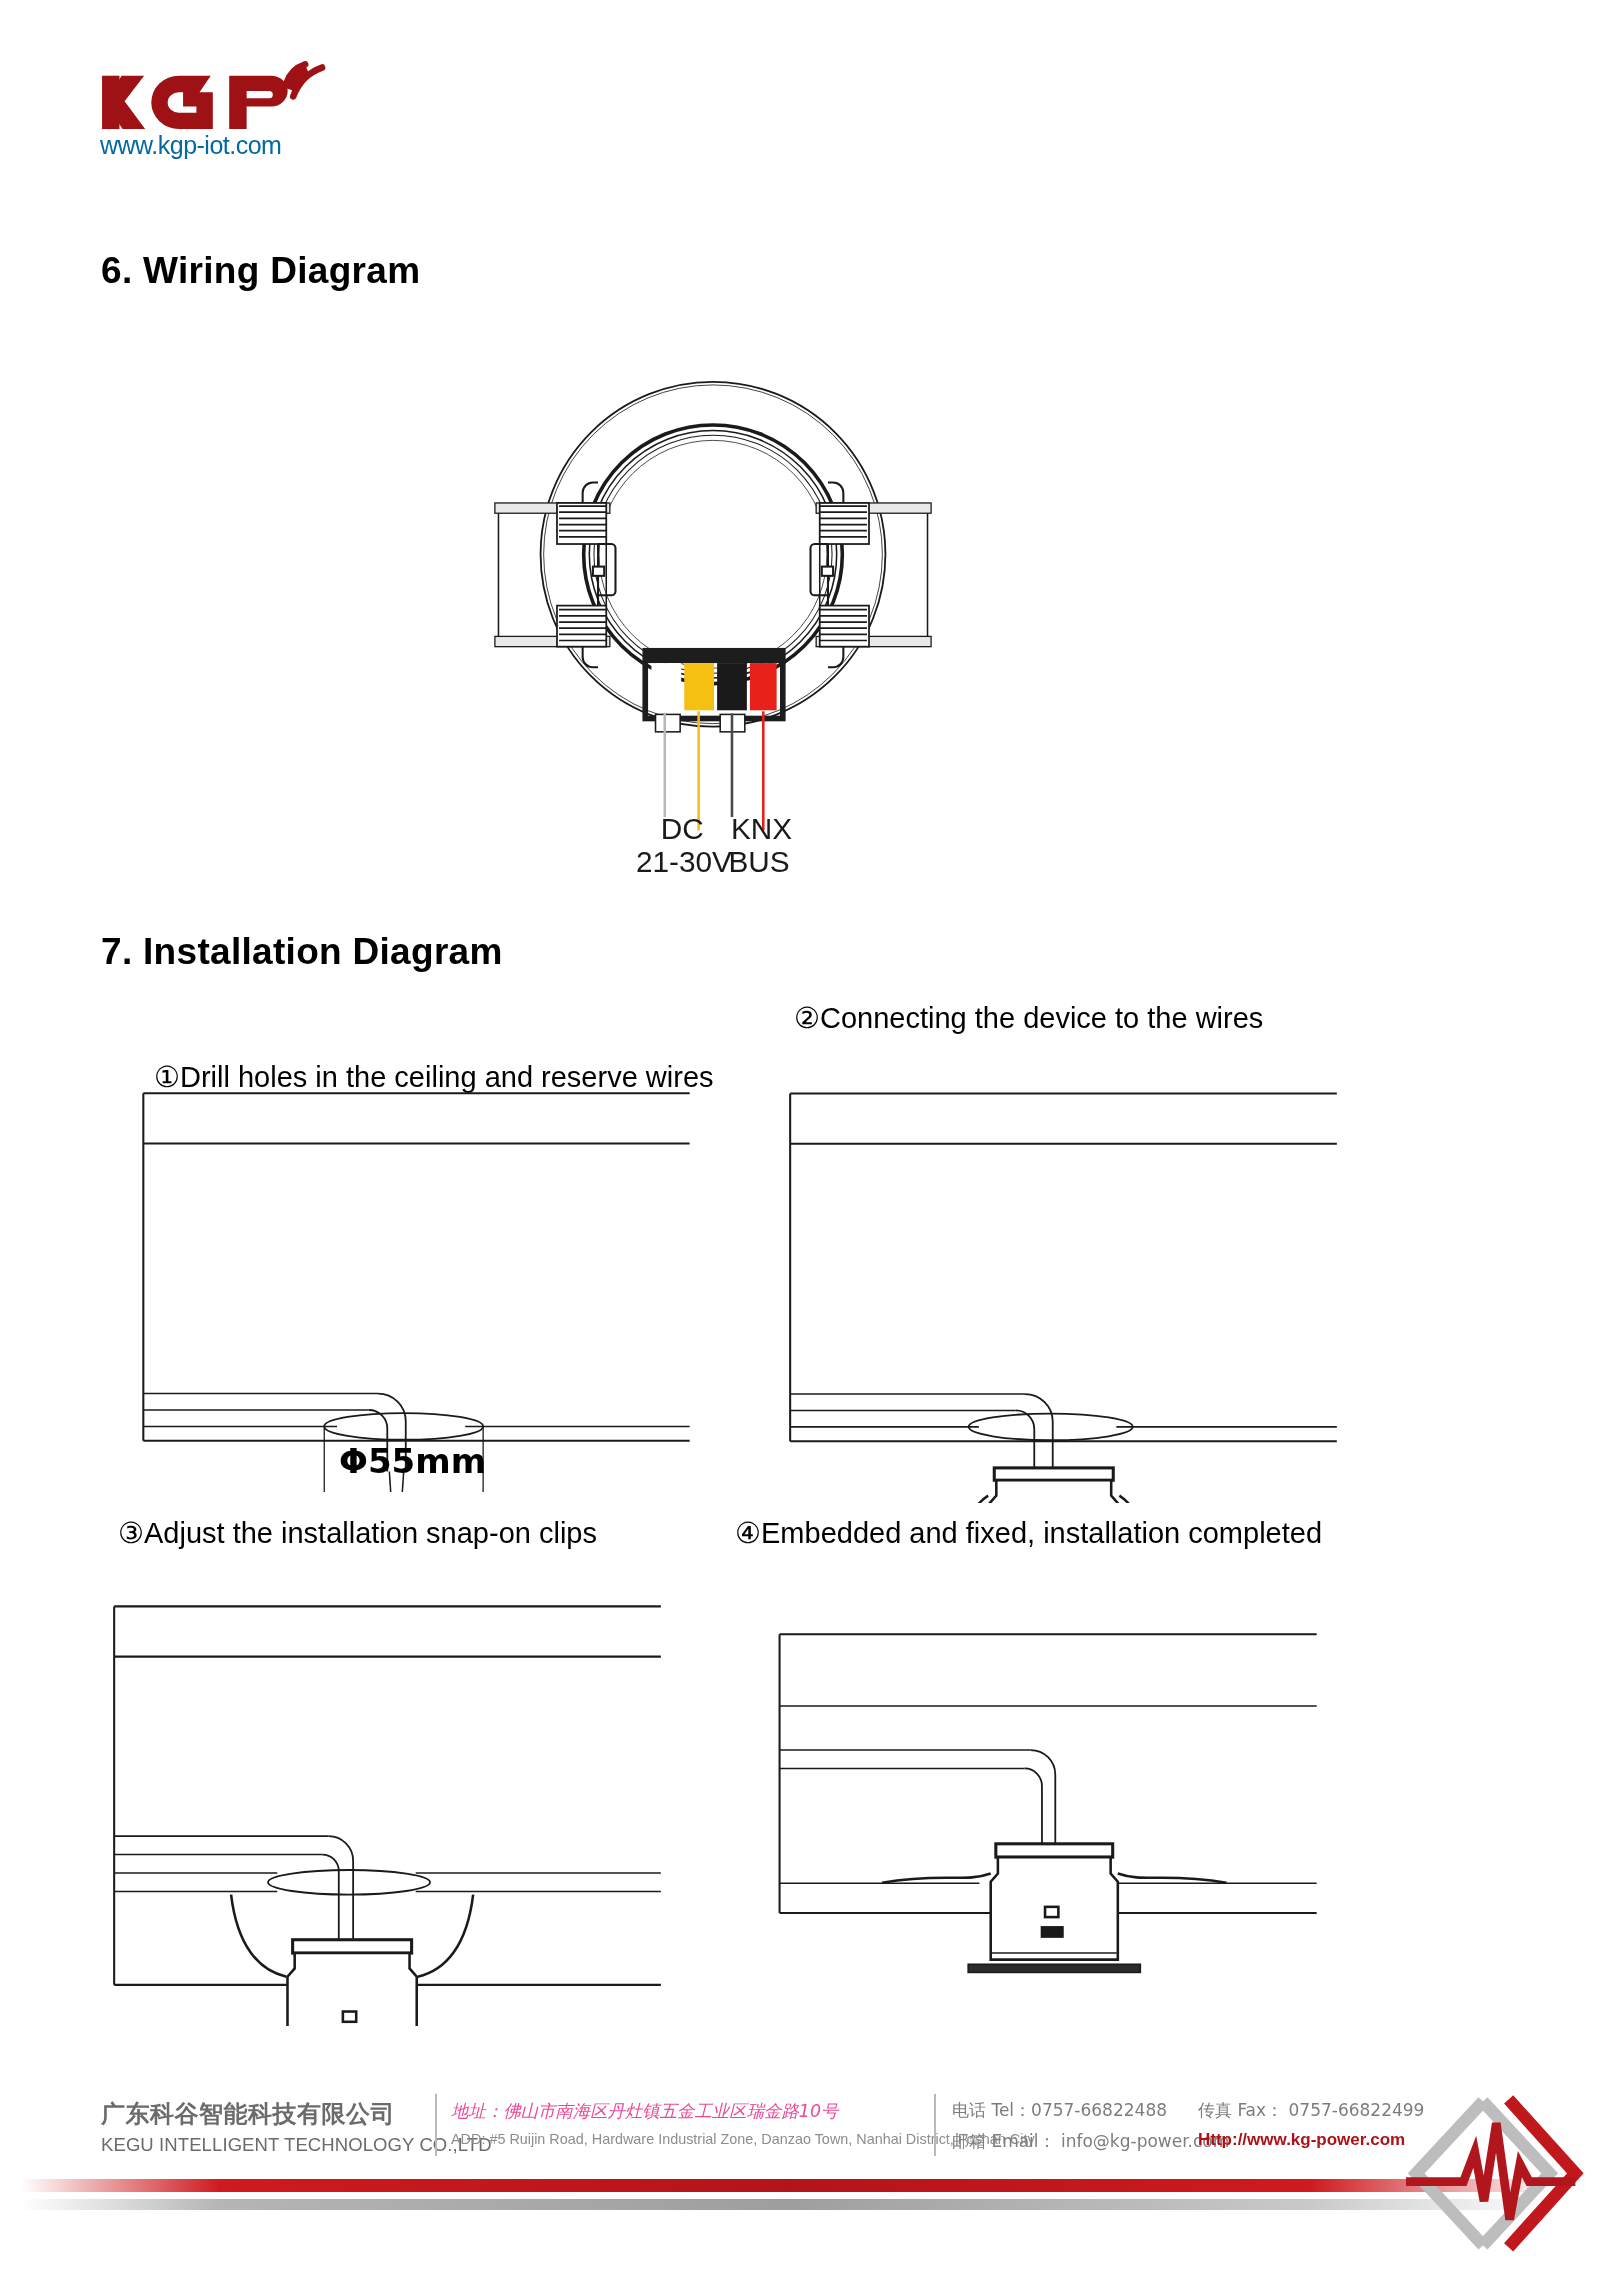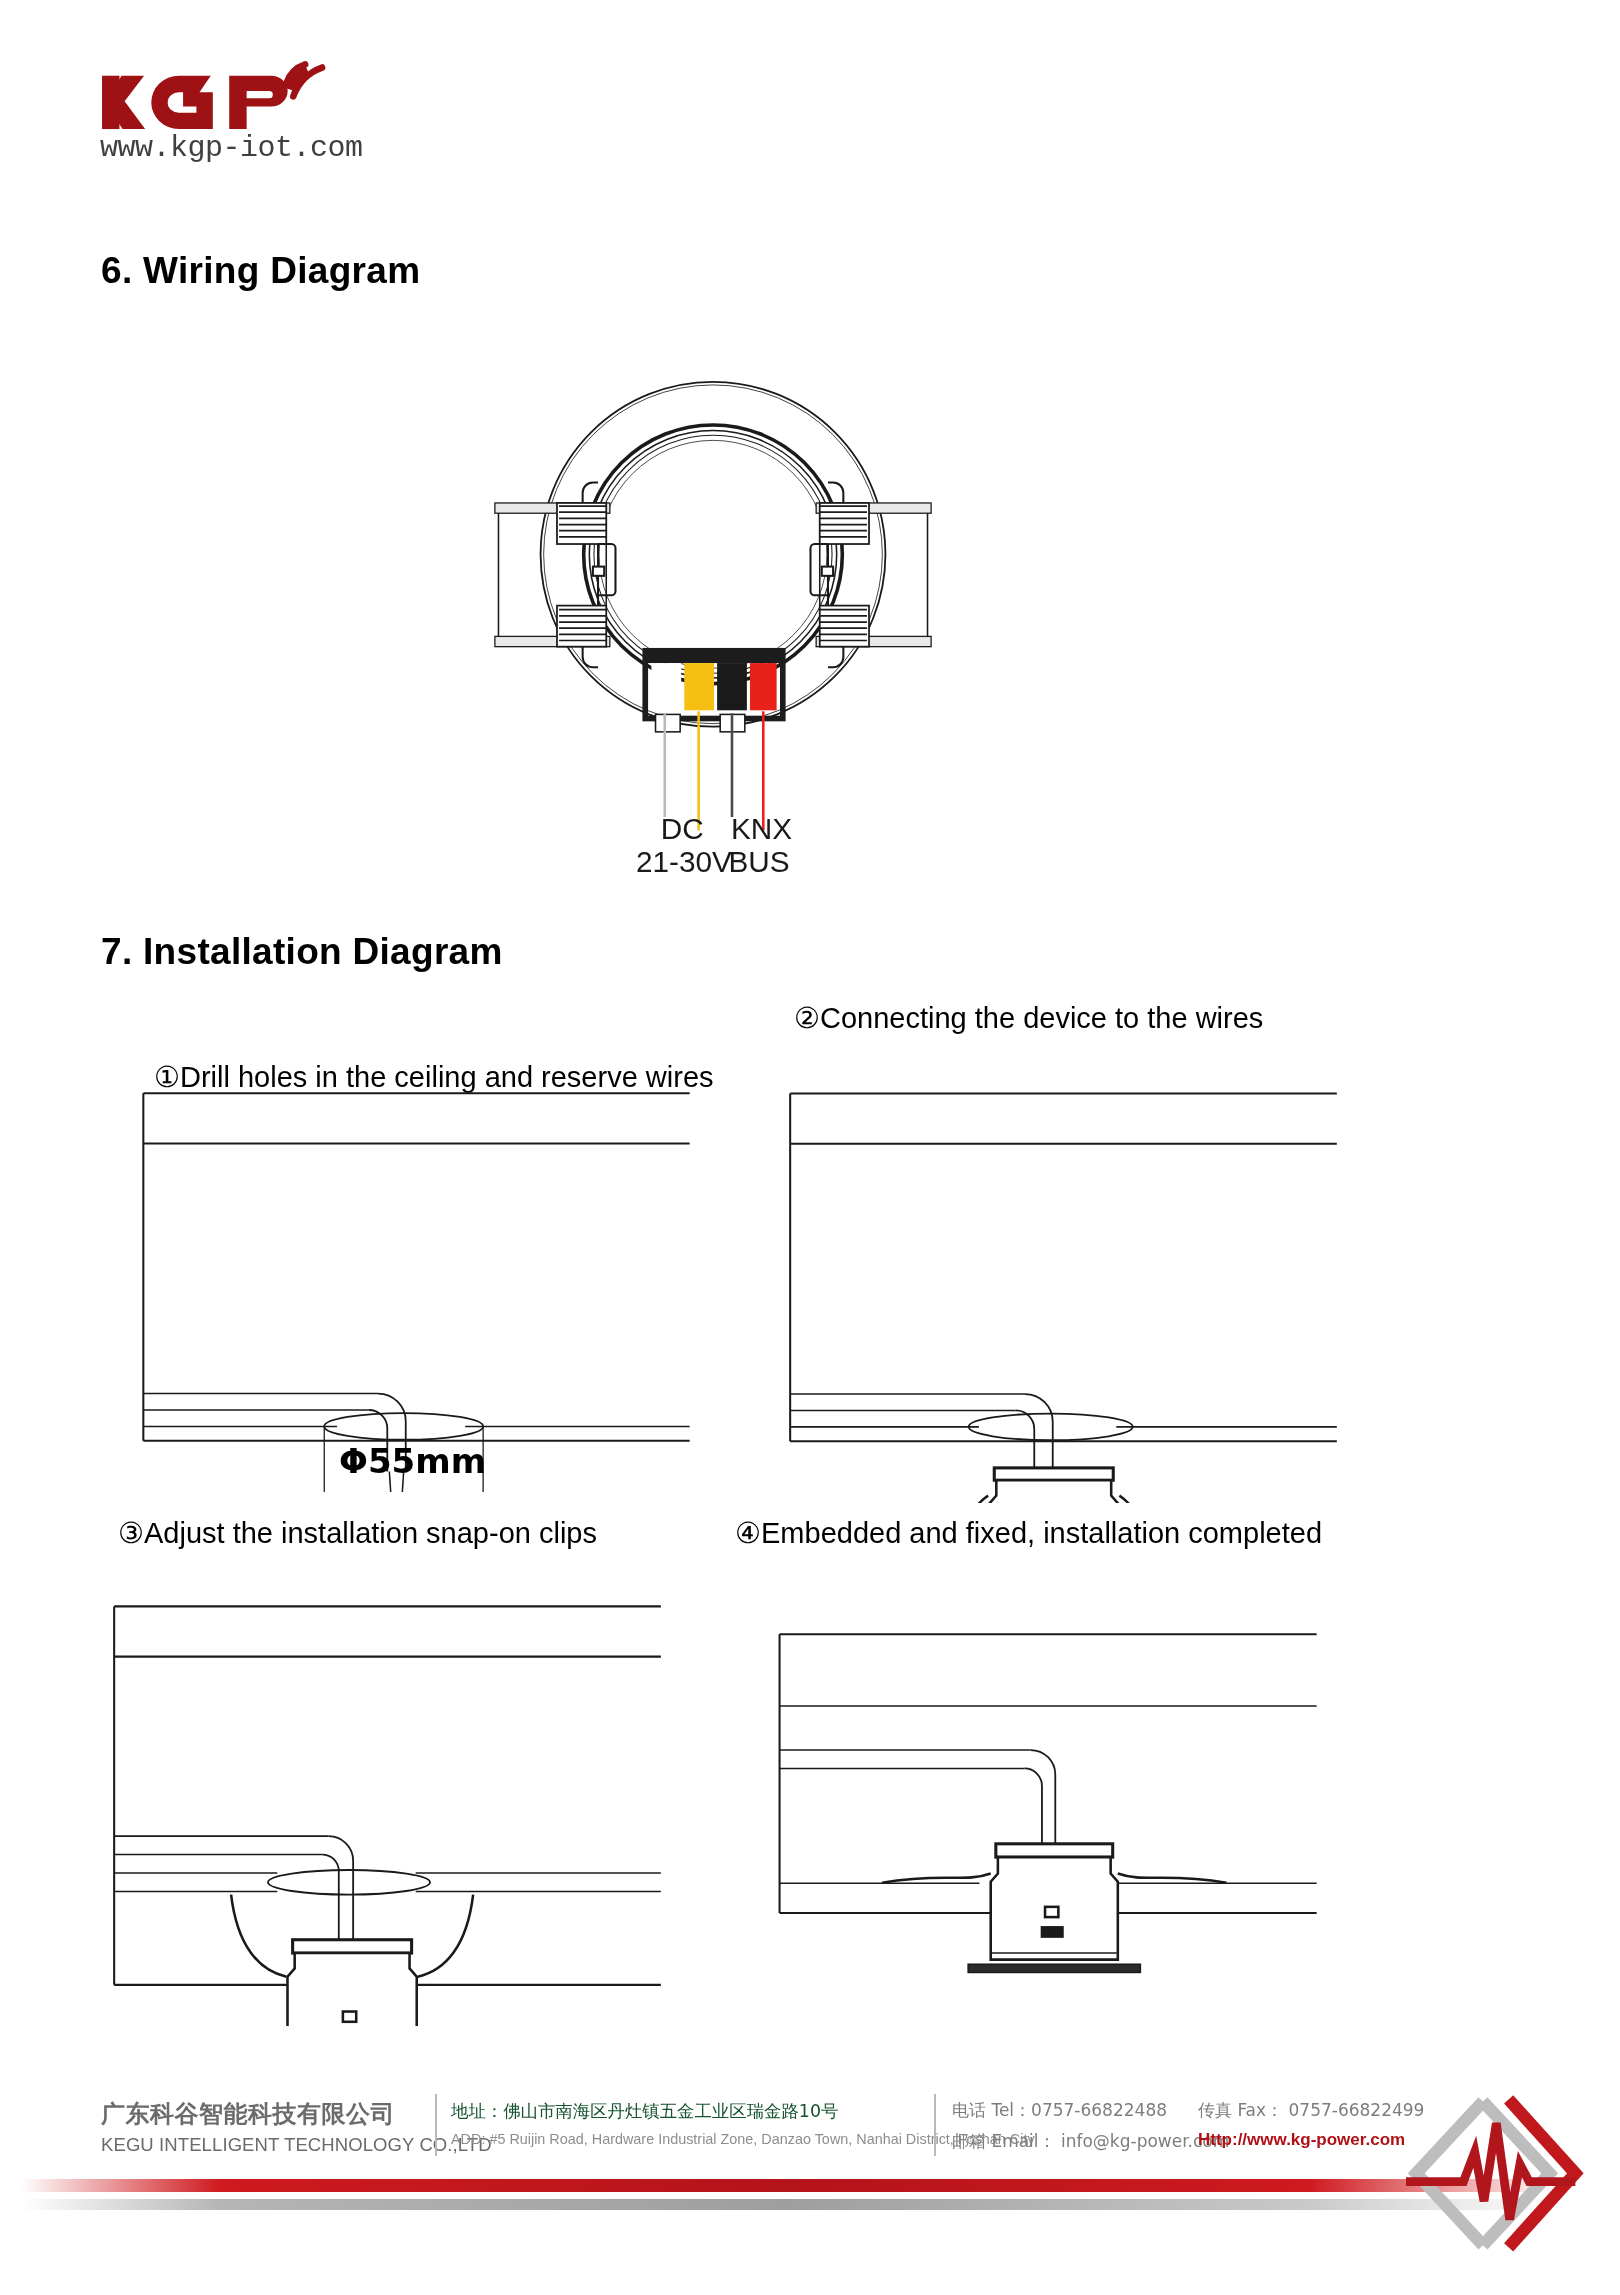--- a/index.html
+++ b/index.html
@@ -10,22 +10,22 @@
     color:#000; position:relative; overflow:hidden;
   }
 
   
   .header { position:absolute; left:0; top:0; width:1621px; height:205px; }
 
   .logo-wrap { position:absolute; left:100px; top:54px; width:241px; height:118px; }
   .logo-mark { position:absolute; left:0; top:0; width:241px; height:85px; }
   .logo-url {
     position:absolute; left:0; top:77px; width:241px;
-    font-size:30px; letter-spacing:-0.5px; color:#404040;
-    font-family:Liberation Mono, monospace; white-space:nowrap;
+    font-size:25px; letter-spacing:-0.5px; color:#0369a1;
+    font-family:Liberation Sans, sans-serif; white-space:nowrap;
   }
 
   .slogan { position:absolute; left:667px; top:123px; height:45px; display:flex; }
   .slogan-en {
     background:#8c8c8c; color:#fff;
     font-size:26px; line-height:45px;
     padding:0 13.3px; white-space:nowrap;
     font-family:"Liberation Sans", sans-serif;
     box-shadow:inset 0 0 0 1px #c9c9c9;
   }
@@ -71,22 +71,23 @@
     font-family:"Liberation Sans", sans-serif; letter-spacing:0.1px;
   }
   .f-divider {
     position:absolute; top:32px; width:1.5px; height:62px; background:#b9b9b9;
   }
   #f-div1 { left:435px; }
   #f-div2 { left:934px; }
 
   .f-addr { position:absolute; left:451px; top:37px; }
   .f-addr .cn {
-    font-size:17.4px; color:#14532d; white-space:nowrap;
+    font-size:17.4px; color:#ec4899; white-space:nowrap;
     font-family:"DejaVu Sans", sans-serif;
+    font-style:italic;
   }
   .f-addr .en {
     font-size:14.4px; color:#8d8d8d; white-space:nowrap; margin-top:8.2px;
     font-family:"Liberation Sans", sans-serif;
   }
 
   .f-contact { position:absolute; left:952px; top:37px; }
   .f-row { display:flex; margin-bottom:8.2px; }
   .f-cell {
     font-size:17px; color:#7d7d7d; white-space:nowrap;

